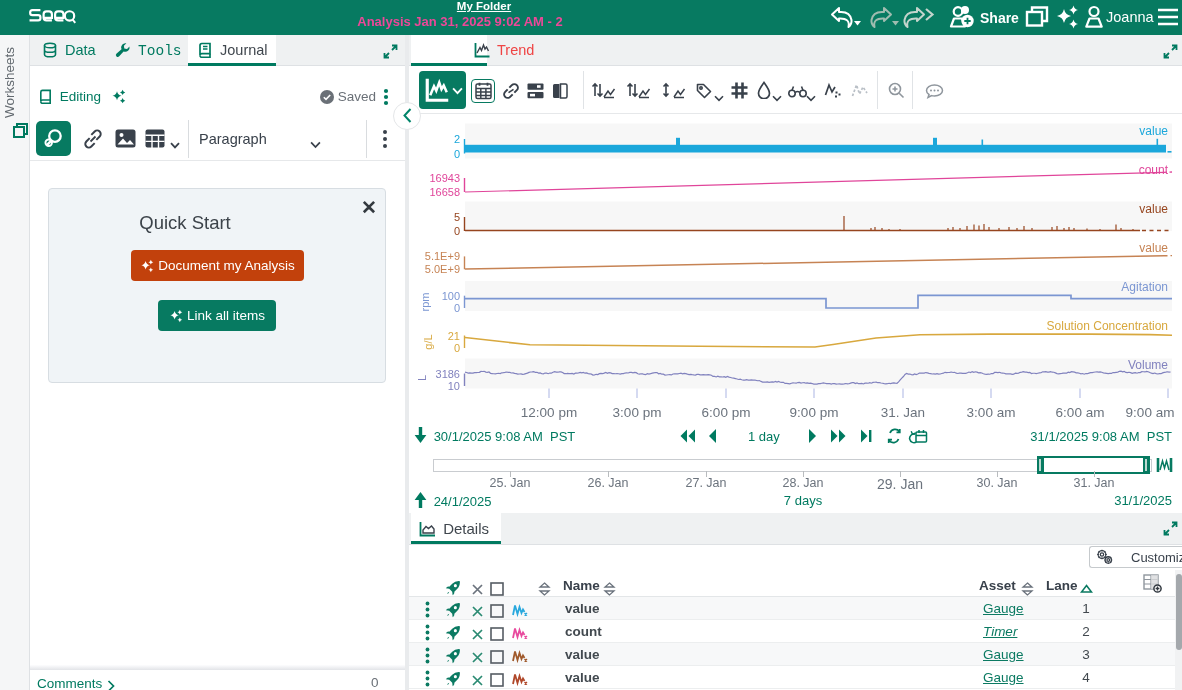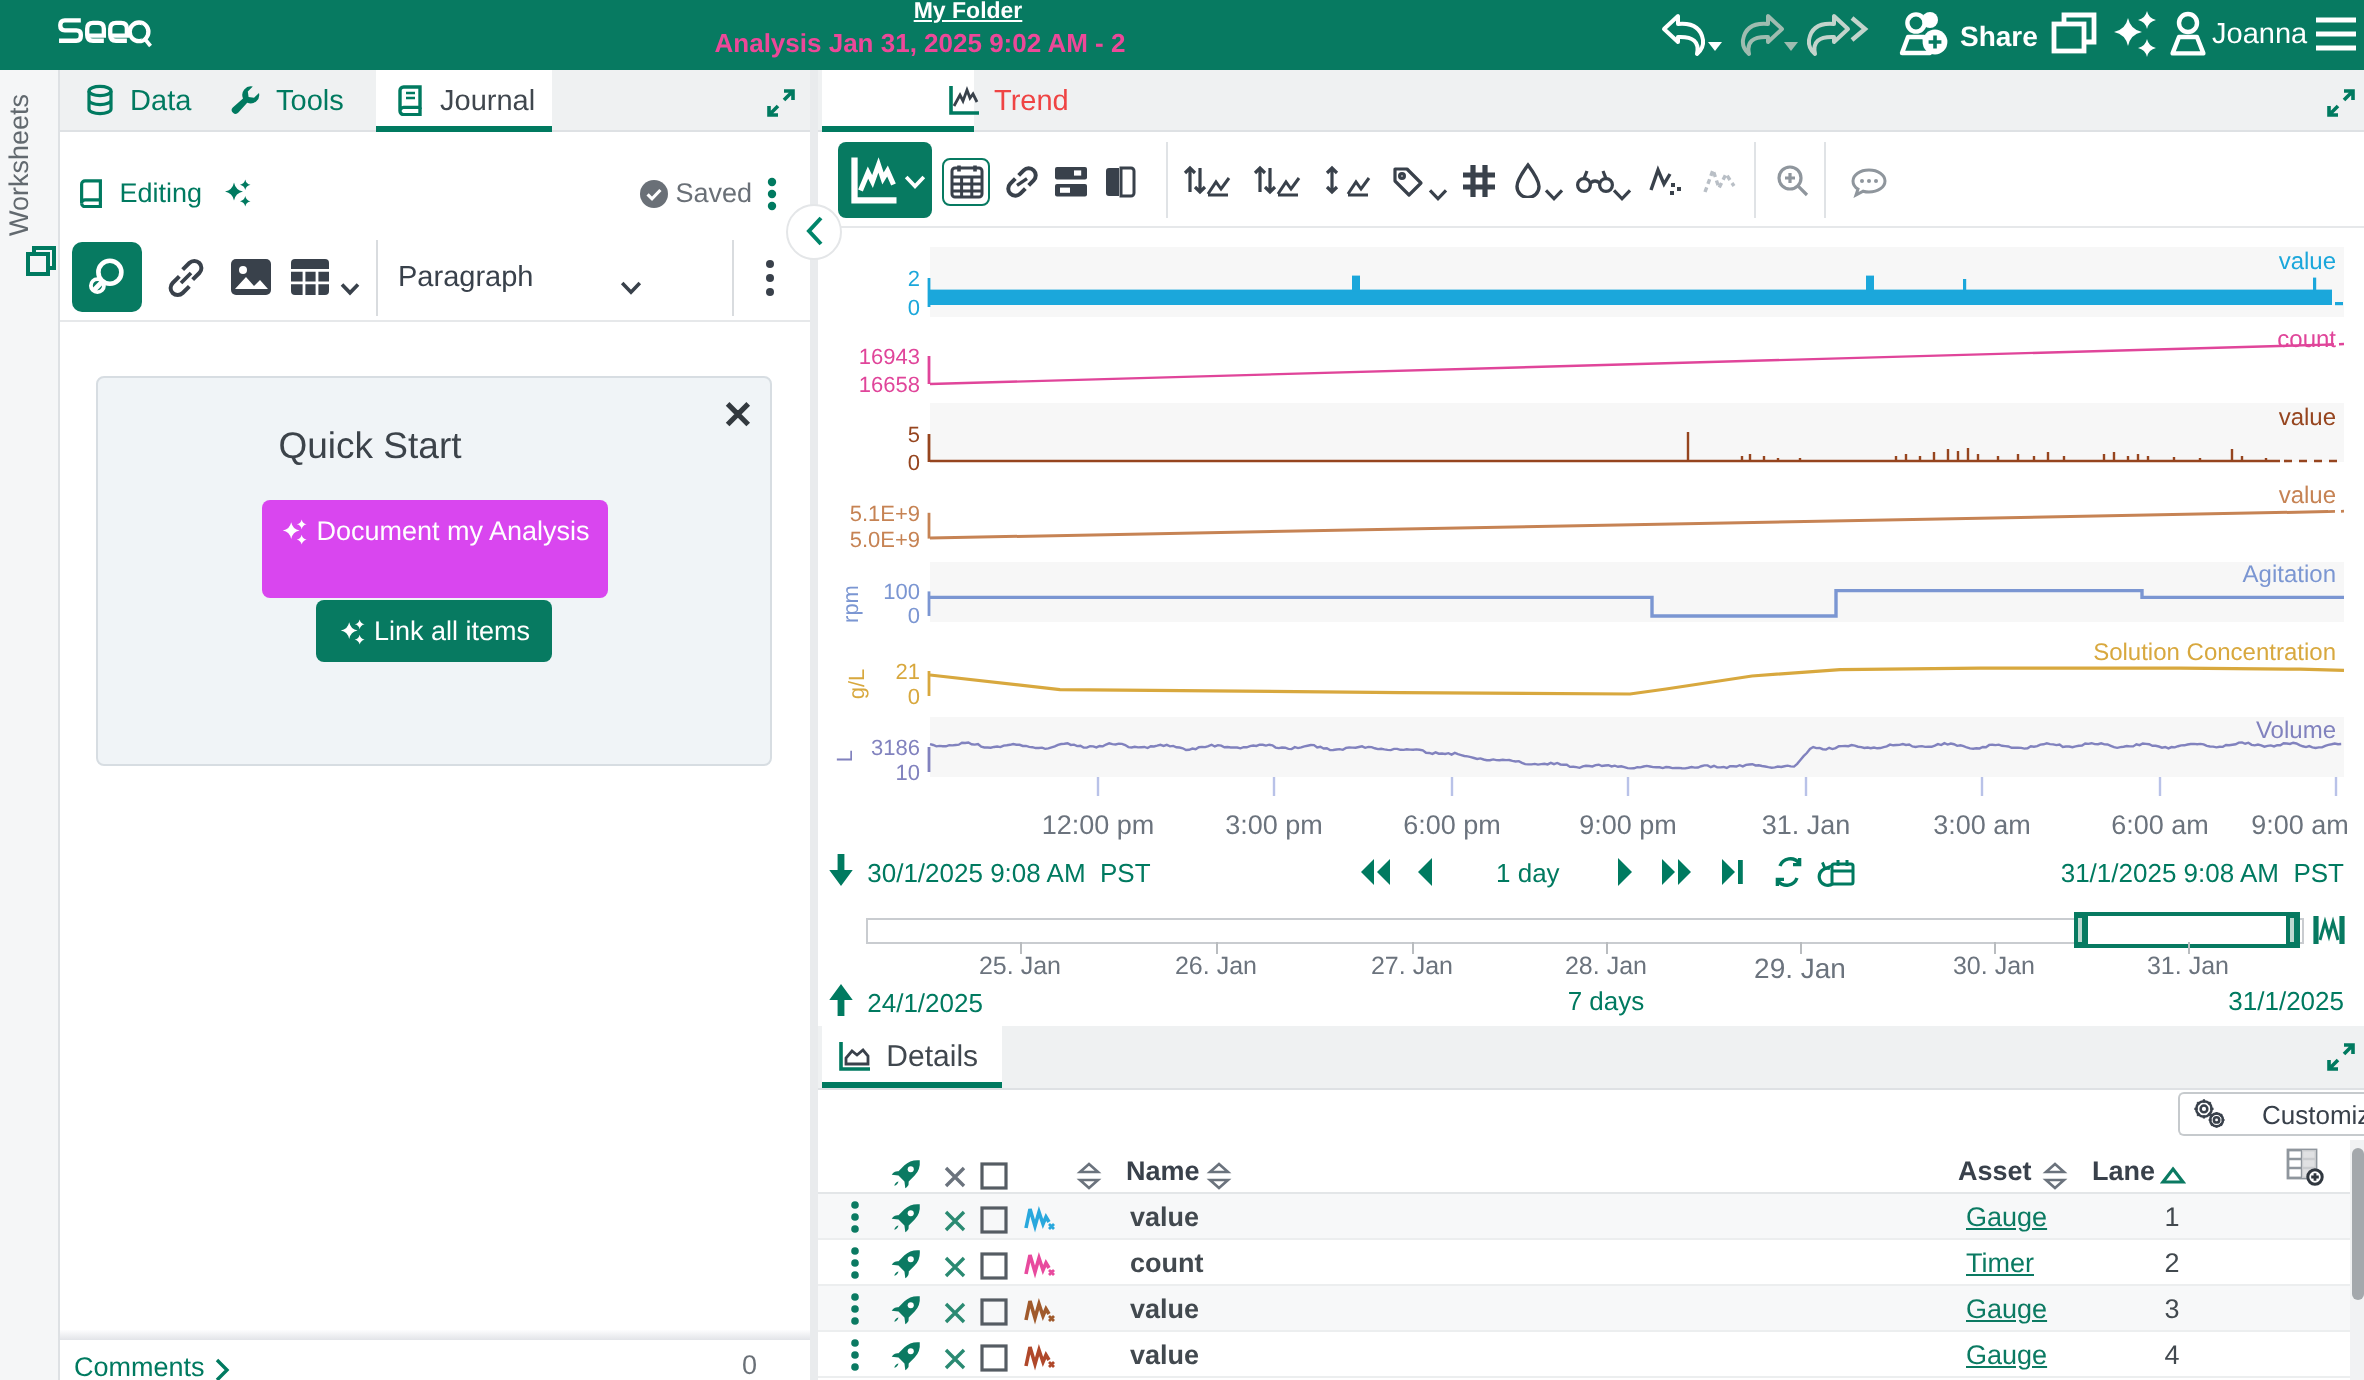--- a/index.html
+++ b/index.html
@@ -93,21 +93,21 @@
  <svg width="16" height="16" viewBox="0 0 16 16" style="vertical-align:-3px" fill="none" stroke="#007a60" stroke-width="1.6">
   <ellipse cx="8" cy="3.5" rx="5.5" ry="2.3"></ellipse>
       <path d="M2.5,3.5 V12.5 c0,1.3 2.5,2.3 5.5,2.3 s5.5,-1 5.5,-2.3 V3.5 M2.5,8 c0,1.3 2.5,2.3 5.5,2.3 s5.5,-1 5.5,-2.3"></path>
  </svg>
  <span style="margin-left:3px;">Data</span>
 </div>
 <div class="abs teal" style="left:115px;top:42px;font-size:14.5px;">
  <svg width="16" height="16" viewBox="0 0 16 16" style="vertical-align:-3px" fill="#007a60">
   <path d="M14.5,4.5 a4.3,4.3 0 0 1 -5.9,4.9 L4.2,14.3 a1.9,1.9 0 0 1 -2.8,-2.6 L6.5,7.2 a4.3,4.3 0 0 1 4.9,-5.9 L8.9,3.8 l0.4,2.7 2.7,0.4 z"></path>
  </svg>
- <span style="margin-left:3px;">Tools</span>
+ <span style="margin-left:3px;font-family:Liberation Mono, monospace;">Tools</span>
 </div>
 <div class="abs" style="left:188px;top:35px;width:88px;height:28.5px;background:#fff;"></div>
 <div class="abs" style="left:188px;top:63px;width:88px;height:3px;background:#007a60;"></div>
 <div class="abs" style="left:197px;top:42px;font-size:14.5px;color:#40474e;">
  <svg width="16" height="16" viewBox="0 0 16 16" style="vertical-align:-3px" fill="none" stroke="#007a60" stroke-width="1.7">
   <path d="M3,13.5 a1.8,1.8 0 0 1 1.8,-1.8 H13 V1.5 H4.8 A1.8,1.8 0 0 0 3,3.3 Z"></path>
   <path d="M3,13.5 a1.8,1.8 0 0 0 1.8,1.8 H13 V11.7"></path>
   <path d="M6,4.5 h4.5 M6,7 h4.5" stroke-width="1.3"></path>
  </svg>
  <span style="margin-left:3px;">Journal</span>
@@ -191,21 +191,21 @@
  <svg width="6" height="20" viewBox="0 0 6 20" fill="#39414b">
   <circle cx="3" cy="3" r="2"></circle>
       <circle cx="3" cy="10" r="2"></circle>
       <circle cx="3" cy="17" r="2"></circle>
  </svg>
 </div>
 
 <div class="abs" style="left:48px;top:188px;width:338px;height:195px;background:#f0f4f7;border:1px solid #d7dde2;border-radius:4px;"></div>
 <div class="abs" style="left:361px;top:196px;font-size:19px;color:#33393f;font-weight:bold;">✕</div>
 <div class="abs" style="left:48px;top:212px;width:274px;text-align:center;font-size:18.5px;color:#3c434a;">Quick Start</div>
-<div class="abs" style="left:131px;top:250px;width:173px;height:49px;background:#d946ef;border-radius:4px;color:#fff;font-size:13.5px;line-height:31px;text-align:center;">
+<div class="abs" style="left:131px;top:250px;width:173px;height:31px;background:#c2410c;border-radius:4px;color:#fff;font-size:13.5px;line-height:31px;text-align:center;">
  <svg width="14" height="14" viewBox="0 0 20 20" style="vertical-align:-2.5px;margin-right:4px;" fill="#fff">
   <path d="M8,3 q1,5 6,6 q-5,1 -6,6 q-1,-5 -6,-6 q5,-1 6,-6 z"></path>
   <path d="M15.5,1 q0.6,3 3.5,3.5 q-2.9,0.6 -3.5,3.5 q-0.6,-2.9 -3.5,-3.5 q2.9,-0.6 3.5,-3.5 z"></path>
   <path d="M15.5,12 q0.6,3 3.5,3.5 q-2.9,0.6 -3.5,3.5 q-0.6,-2.9 -3.5,-3.5 q2.9,-0.6 3.5,-3.5 z"></path>
  </svg>Document my Analysis</div>
 <div class="abs" style="left:158px;top:300px;width:118px;height:31px;background:#077a61;border-radius:4px;color:#fff;font-size:13.5px;line-height:31px;text-align:center;">
  <svg width="14" height="14" viewBox="0 0 20 20" style="vertical-align:-2.5px;margin-right:4px;" fill="#fff">
   <path d="M8,3 q1,5 6,6 q-5,1 -6,6 q-1,-5 -6,-6 q5,-1 6,-6 z"></path>
   <path d="M15.5,1 q0.6,3 3.5,3.5 q-2.9,0.6 -3.5,3.5 q-0.6,-2.9 -3.5,-3.5 q2.9,-0.6 3.5,-3.5 z"></path>
   <path d="M15.5,12 q0.6,3 3.5,3.5 q-2.9,0.6 -3.5,3.5 q-0.6,-2.9 -3.5,-3.5 q2.9,-0.6 3.5,-3.5 z"></path>
@@ -572,21 +572,21 @@
       <path d="M2,2 L11,11 M11,2 L2,11" stroke="#2a8a72" stroke-width="1.7"></path>
     </svg></div>
 <div class="abs" style="left:490px;top:624px;"><svg width="14" height="14" viewBox="0 0 14 14" style="vertical-align:middle">
       <rect x="1" y="1" width="12" height="12" fill="none" stroke="#555c63" stroke-width="1.6"></rect>
     </svg></div>
 <div class="abs" style="left:511px;top:624px;"><svg width="17" height="15" viewBox="0 0 17 15" style="vertical-align:middle">
       <path d="M2,12 L4,2.5 6.5,11 8.5,4 10.5,10 12,6.5 13.5,9" stroke="#e84a9e" stroke-width="1.8" fill="none"></path>
       <path d="M13.5,12.5 l2.5,-2.5 m0,2.5 l-2.5,-2.5" stroke="#e84a9e" stroke-width="1.4"></path>
     </svg></div>
 <div class="abs" style="left:565px;top:624px;font-size:13.5px;font-weight:bold;color:#42494f;">count</div>
-<div class="abs" style="left:983px;top:624px;font-size:13.5px;color:#0b7a62;"><span style="text-decoration:underline;">Timer</span></div>
+<div class="abs" style="left:983px;top:624px;font-size:13.5px;color:#0b7a62;font-style:italic;"><span style="text-decoration:underline;">Timer</span></div>
 <div class="abs" style="left:1081px;top:624px;width:10px;text-align:center;font-size:13.5px;color:#42494f;">2</div>
 <div class="abs" style="left:409px;top:643px;width:766px;height:23px;background:#f7f8f9;border-bottom:1px solid #eceeef;"></div>
 <div class="abs" style="left:425px;top:646px;"><svg width="5" height="17" viewBox="0 0 5 17" style="vertical-align:middle" fill="#0b7a62">
       <circle cx="2.5" cy="2.5" r="1.9"></circle>
       <circle cx="2.5" cy="8.5" r="1.9"></circle>
       <circle cx="2.5" cy="14.5" r="1.9"></circle>
     </svg></div>
 <div class="abs" style="left:445px;top:646px;"><svg width="17" height="17" viewBox="0 0 20 20" style="vertical-align:middle">
       <path d="M17.5,2.5 Q12,2 8.5,5.5 L5,9 Q3,8.7 1.8,10 L1,11 5,11.5 8.5,15 9,19 10,18.2 Q11.3,17 11,15 L14.5,11.5 Q18,8 17.5,2.5 Z M5,15 Q3,15.5 2.5,17.5 Q4.5,17 5,15 Z" fill="#0b7a62"></path>
       <circle cx="12.2" cy="7.8" r="1.8" fill="#fff"></circle>

